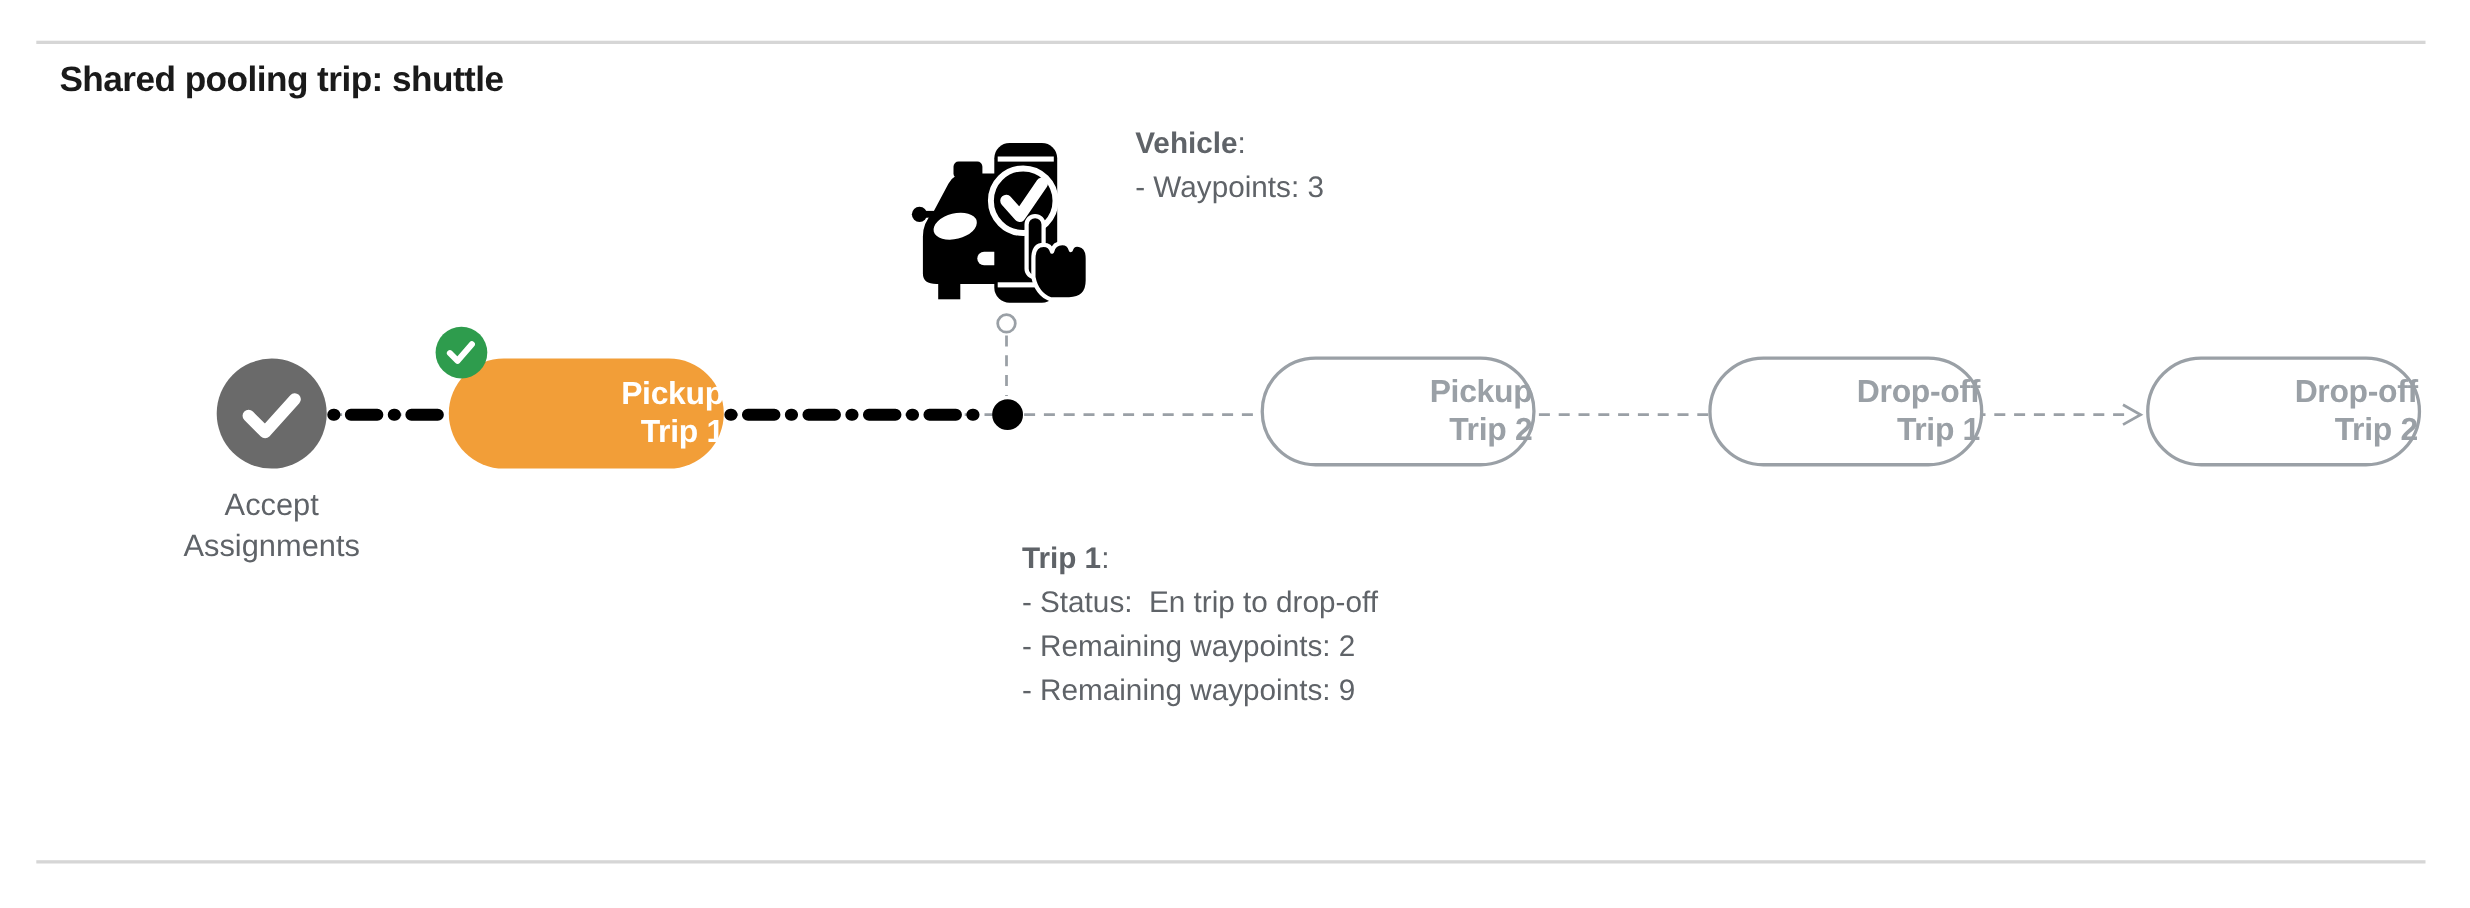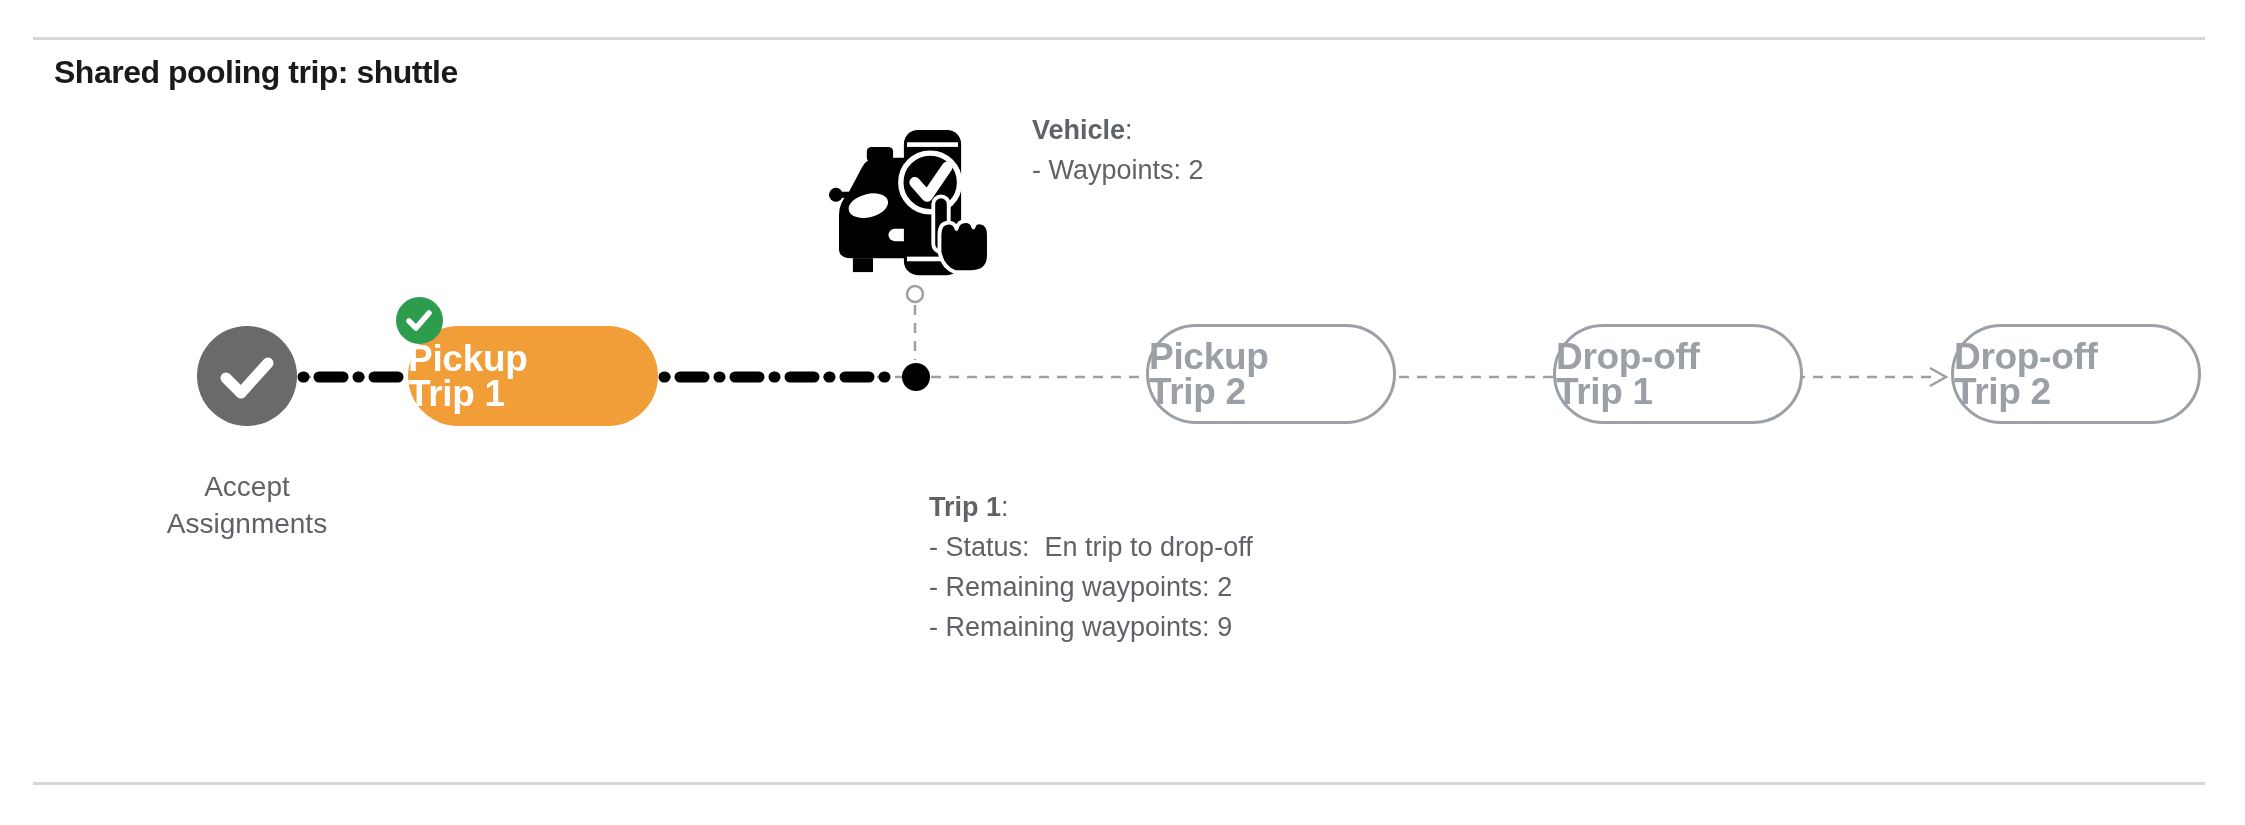--- a/index.html
+++ b/index.html
@@ -19,26 +19,26 @@
   .gray-solid{stroke:var(--outline-gray,#a5a5a5);stroke-width:2.5;fill:none;}
   .black-dash{stroke:var(--line-black,#000000);stroke-width:11;fill:none;stroke-linecap:round;stroke-dasharray:1 15 24 15;}
   .black-dot{fill:var(--line-black,#000000);}
   .open-circle{fill:#ffffff;stroke:var(--outline-gray,#a5a5a5);stroke-width:2.5;}
   .node-circle{
     position:absolute;left:197px;top:326px;width:100px;height:100px;border-radius:50%;
     background:var(--node-gray,#6a6a6a);z-index:2;display:flex;align-items:center;justify-content:center;
   }
   .node-label{
     position:absolute;left:132px;top:440px;width:230px;text-align:center;
-    font-size:28px;line-height:37px;color:var(--text-gray,#5f6368);z-index:2;margin-top:28px;
+    font-size:28px;line-height:37px;color:var(--text-gray,#5f6368);z-index:2;
   }
   .pill{
     position:absolute;top:326px;width:250px;height:100px;border-radius:52px;z-index:2;
-    display:flex;flex-direction:column;align-items:flex-start;justify-content:center;
-    font-weight:bold;font-size:37px;line-height:35px;letter-spacing:-0.3px;box-sizing:border-box;
+    display:flex;flex-direction:column;align-items:flex-end;justify-content:center;
+    font-weight:bold;font-size:29px;line-height:35px;letter-spacing:-0.3px;box-sizing:border-box;
   }
   .pill.active{background:var(--accent-orange,#F29E38);color:#ffffff;}
   .pill.pending{background:#ffffff;border:3px solid var(--outline-gray,#9aa0a6);color:var(--outline-gray,#9aa0a6);}
   .pill-trip1{left:408px;}
   .pill-trip2{left:1146px;top:324px;}
   .pill-dropoff1{left:1553px;top:324px;}
   .pill-dropoff2{left:1951px;top:324px;}
   .badge{
     position:absolute;left:396px;top:297px;width:47px;height:47px;border-radius:50%;
     background:var(--success-green,#2e9c4d);z-index:3;display:flex;align-items:center;justify-content:center;
@@ -123,21 +123,21 @@
 
     <circle cx="70" cy="43" r="19" fill="none" stroke="#fff" stroke-width="3.5"></circle>
     <path d="M60 43 L68 52 L81 33" fill="none" stroke="#fff" stroke-width="7" stroke-linecap="round" stroke-linejoin="round"></path>
 
     <rect x="72" y="52" width="10" height="36" rx="5" fill="#000" stroke="#fff" stroke-width="2.5"></rect>
     <path d="M76 88 L76 77 Q76 69 82 69 Q86 69 87 73 Q88 68 93 68 Q97 68 98 72 Q99 68 103 69 Q108 70 108 77 L108 90 Q108 101 97 101 L86 101 Q78 98 76 88 Z" fill="#000" stroke="#fff" stroke-width="2.5" stroke-linejoin="round"></path>
   </svg>
 
   <div class="info-block vehicle-info">
     <div class="info-line"><span class="b">Vehicle</span><span>:</span></div>
-    <div class="info-line">- Waypoints: 2</div>
+    <div class="info-line">- Waypoints: 3</div>
   </div>
 
   <div class="info-block trip-info">
     <div class="info-line"><span class="b">Trip 1</span><span>:</span></div>
     <div class="info-line">- Status:  En trip to drop-off</div>
     <div class="info-line">- Remaining waypoints: 2</div>
     <div class="info-line">- Remaining waypoints: 9</div>
   </div>
 
 </div>

